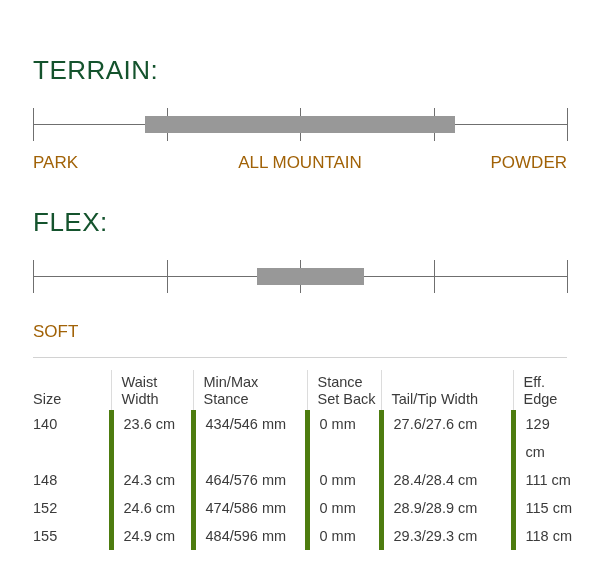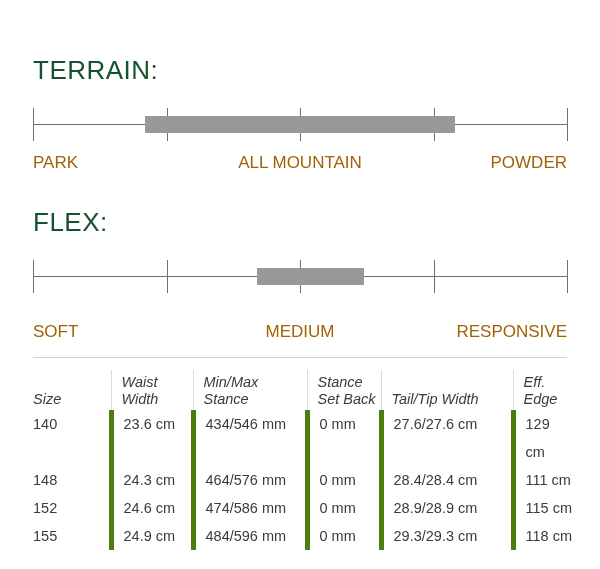--- a/index.html
+++ b/index.html
@@ -118,21 +118,21 @@
   .spec-table thead th {
     height: 40px;
     line-height: 17px;
     padding-bottom: 2px;
     vertical-align: bottom;
   }
   .spec-table tbody td {
     height: 28px;
     line-height: 28px;
   }
-  .hdr-line { display: block; font-style: italic; }
+  .hdr-line { display: block; }
 
   
   .col-size   { width: 78px; }
   .col-waist  { width: 82px; }
   .col-stance { width: 114px; }
   .col-setback{ width: 74px; }
   .col-tailtip{ width: 132px; }
   .col-edge   { width: 60px; }
 
   
@@ -170,22 +170,20 @@
     <div class="tick t0"></div>
     <div class="tick t1"></div>
     <div class="tick t2"></div>
     <div class="tick t3"></div>
     <div class="tick t4"></div>
     <div class="bar" id="flex-bar" style="left: 42%; width: 20%;"></div>
   </div>
 
   <div class="scale-labels" id="flex-labels">
     <span class="lbl left">SOFT</span>
-    <span class="lbl center">MEDIUM</span>
-    <span class="lbl right">RESPONSIVE</span>
   </div>
 
   <div class="divider"></div>
 
   <table class="spec-table">
     <thead>
       <tr>
         <th class="col-size">
           <span class="hdr-line">Size</span>
         </th>

